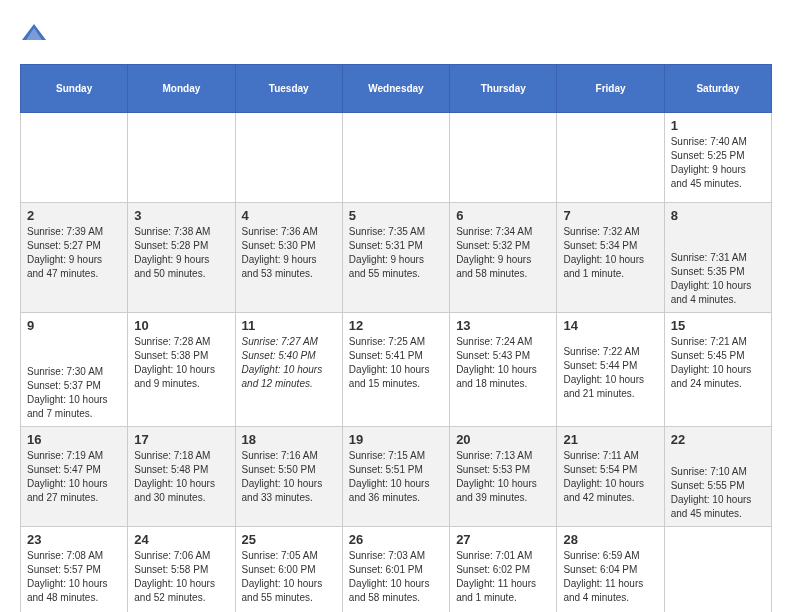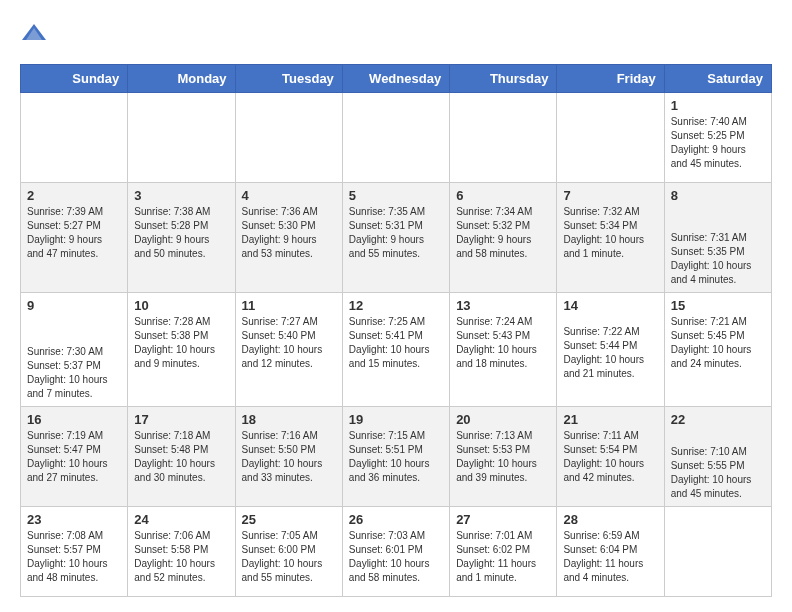--- a/index.html
+++ b/index.html
@@ -38,23 +38,23 @@
       color: #555;
     }
     .calendar {
       width: 100%;
       border-collapse: collapse;
       border: 1px solid #ccc;
     }
     .calendar th {
       background-color: #4472C4;
       color: #fff;
-      text-align: right;
-      padding: 6px 8px;
-      font-size: 13px;
+      text-align: center;
+      padding: 18px 8px;
+      font-size: 10px;
       border: 1px solid #3a62b0;
     }
     .calendar td {
       vertical-align: top;
       border: 1px solid #ccc;
       padding: 5px 6px;
       width: calc(100% / 7);
       min-height: 80px;
       height: 90px;
     }
@@ -181,21 +181,21 @@
 Daylight: 10 hours and 7 minutes.</div>
         </td>
         <td>
           <div class="day-number">10</div>
           <div class="day-info" style="white-space: pre-line;">Sunrise: 7:28 AM
 Sunset: 5:38 PM
 Daylight: 10 hours and 9 minutes.</div>
         </td>
         <td>
           <div class="day-number">11</div>
-          <div class="day-info" style="white-space: pre-line;">Sunrise: 7:27 AM
+          <div class="day-info" style="white-space: pre-line; font-style: italic;">Sunrise: 7:27 AM
 Sunset: 5:40 PM
 Daylight: 10 hours and 12 minutes.</div>
         </td>
         <td>
           <div class="day-number">12</div>
           <div class="day-info" style="white-space: pre-line;">Sunrise: 7:25 AM
 Sunset: 5:41 PM
 Daylight: 10 hours and 15 minutes.</div>
         </td>
         <td>

